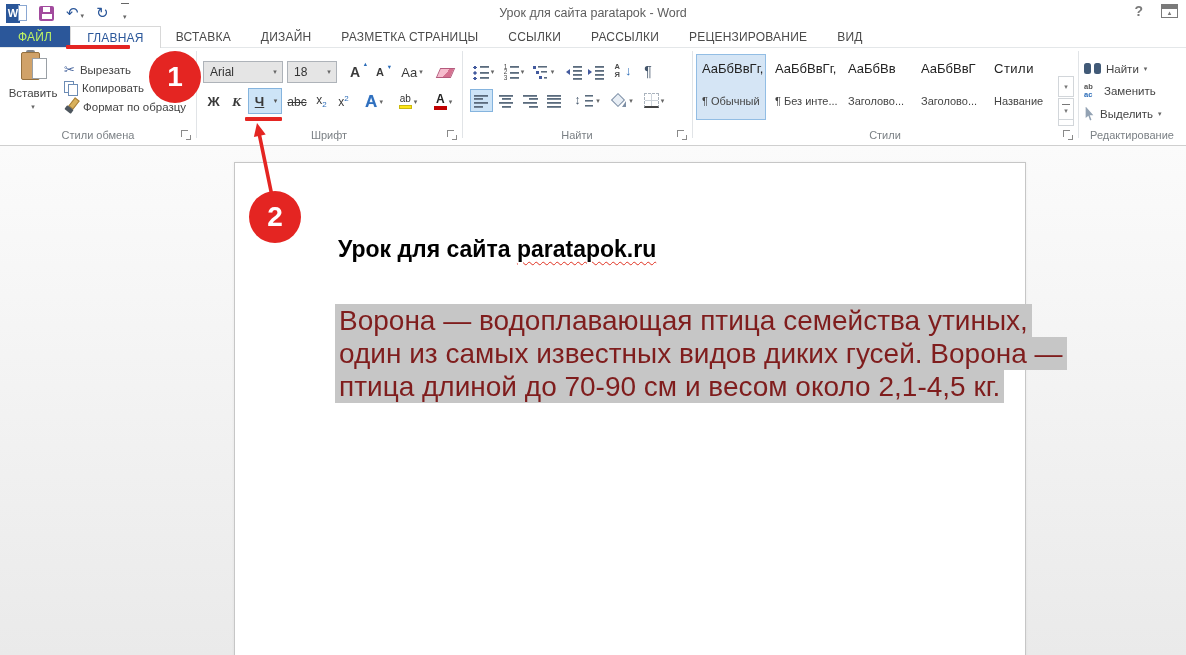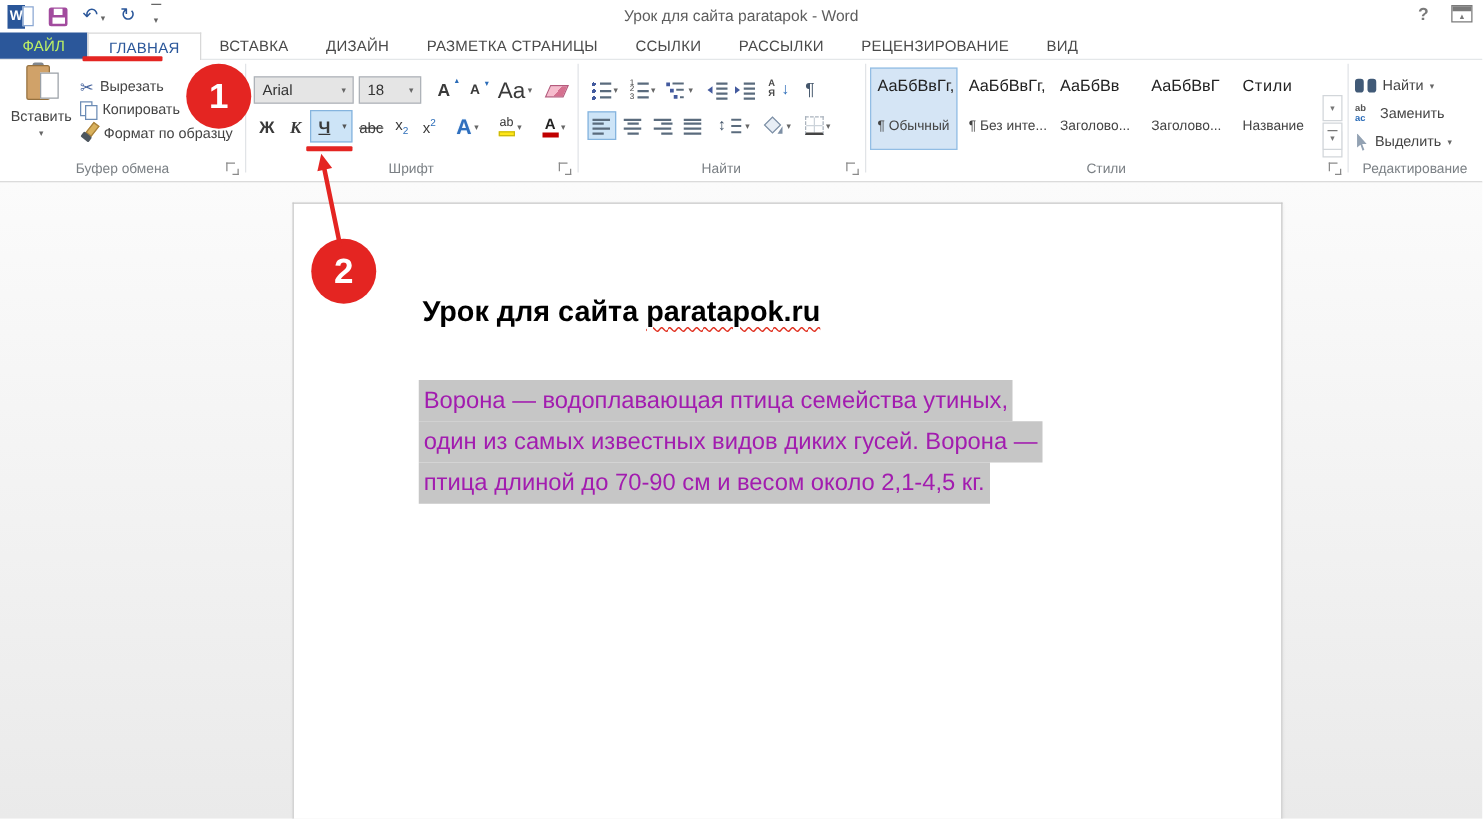--- a/index.html
+++ b/index.html
@@ -80,21 +80,21 @@
   .u-box { position:absolute; left:52px; top:40px; width:34px; height:26px; background:#cde4f7;
            border:1px solid #85b4de; display:flex; align-items:center; }
   .u-box .uch { width:21px; text-align:center; font-size:13.5px; font-weight:bold; text-decoration:underline; color:#3a3a3a; }
   .u-box .ucar { width:11px; text-align:center; font-size:7px; color:#555; }
   .strike-g { text-decoration:line-through; font-size:12px; }
   .subsup { font-size:12px; } .subsup sub, .subsup sup { font-size:8px; color:#2b6cb8; }
   .grow-wrap { position:relative; font-size:14px; font-weight:bold; color:#3a3a3a; }
   .grow-wrap .mk { position:absolute; top:-4px; right:-7px; font-size:6.5px; color:#2b6cb8; }
   .shrink-wrap { position:relative; font-size:11px; font-weight:bold; color:#3a3a3a; }
   .shrink-wrap .mk { position:absolute; top:-3px; right:-7px; font-size:6.5px; color:#2b6cb8; }
-  .aacase { font-size:18px; }
+  .aacase { font-size:13px; }
   .ic-eraser { width:16px; height:12px; }
   .ic-eraser::before { content:""; position:absolute; left:1px; top:2px; width:13px; height:8px;
                        background:linear-gradient(110deg,#f6bccd 55%,#d5708f 55%); transform:skewX(-24deg); border:1px solid #b55a7d; }
   .fx-a { font-size:17px; color:#2f6fbe; text-shadow:0 0 1px #a9cbf0; font-weight:bold; }
   .stack-ic { display:inline-flex; flex-direction:column; align-items:center; line-height:10px; }
   .stack-ic .txt { font-size:10px; color:#333; }
   .bar-y { width:13px; height:4px; background:#ffe617; border:1px solid #cbb90d; margin-top:1px; }
   .bar-r { width:13px; height:4px; background:#c00000; margin-top:1px; }
   .fc-a { font-size:12px; font-weight:bold; color:#222; line-height:11px; }
 
@@ -189,21 +189,21 @@
   .ic-cursor::before { content:""; position:absolute; inset:0; background:#93a2b3;
     clip-path:polygon(15% 0,85% 62%,52% 62%,68% 95%,55% 100%,40% 66%,15% 82%); }
 
   
   .docarea { position:absolute; left:0; top:146px; width:100%; height:509px;
              background:linear-gradient(#fbfbfb,#eaeaea); overflow:hidden; }
   .page { position:absolute; left:234px; top:16px; width:792px; height:510px; background:#fff;
           border:1px solid #c6c6c6; border-bottom:none; box-shadow:0 0 3px rgba(0,0,0,.06); }
   .doc-heading { margin:73px 0 0 103px; font-size:23px; font-weight:bold; color:#000; }
   .doc-heading .miss { text-decoration:underline wavy #e03020; text-decoration-thickness:1px; text-underline-offset:4px; }
-  .doc-para { margin:41px 0 0 104px; font-size:19px; line-height:33px; color:#a21caf; }
+  .doc-para { margin:41px 0 0 104px; font-size:28px; line-height:33px; color:#7f1d1d; }
   .doc-para .pline { display:table; background:#c6c6c6; padding:0 4px; margin-left:-4px; white-space:nowrap; }
 
   
   .annot { position:absolute; inset:0; pointer-events:none; z-index:50; }
   .red-underline { position:absolute; height:4px; background:#e42522; border-radius:1px; }
   .u-tab { left:66px; top:45px; width:64px; }
   .u-ch  { left:245px; top:117px; width:37px; }
   .callout { position:absolute; width:52px; height:52px; border-radius:50%; background:#e42522;
              color:#fff; display:flex; align-items:center; justify-content:center;
              font-size:28px; font-weight:bold; }
@@ -267,21 +267,21 @@
         <span>Вырезать</span>
       </div>
       <div class="clip-row" style="top:31px;">
         <span class="ic ic-copy"></span>
         <span>Копировать</span>
       </div>
       <div class="clip-row" style="top:50px;">
         <span class="ic ic-brush"></span>
         <span>Формат по образцу</span>
       </div>
-      <div class="grp-label">Буфер обмена</div>
+      <div class="grp-label">Стили обмена</div>
       <span class="lnch"></span>
     </div>
     <div class="rsep" style="left:196px;"></div>
 
     <div class="rgroup" style="left:196px;width:266px;">
       <div class="combo" style="left:7px;width:80px;">
         <span class="cv">Arial</span>
         <span class="ca">▾</span>
       </div>
       <div class="combo" style="left:91px;width:50px;">

